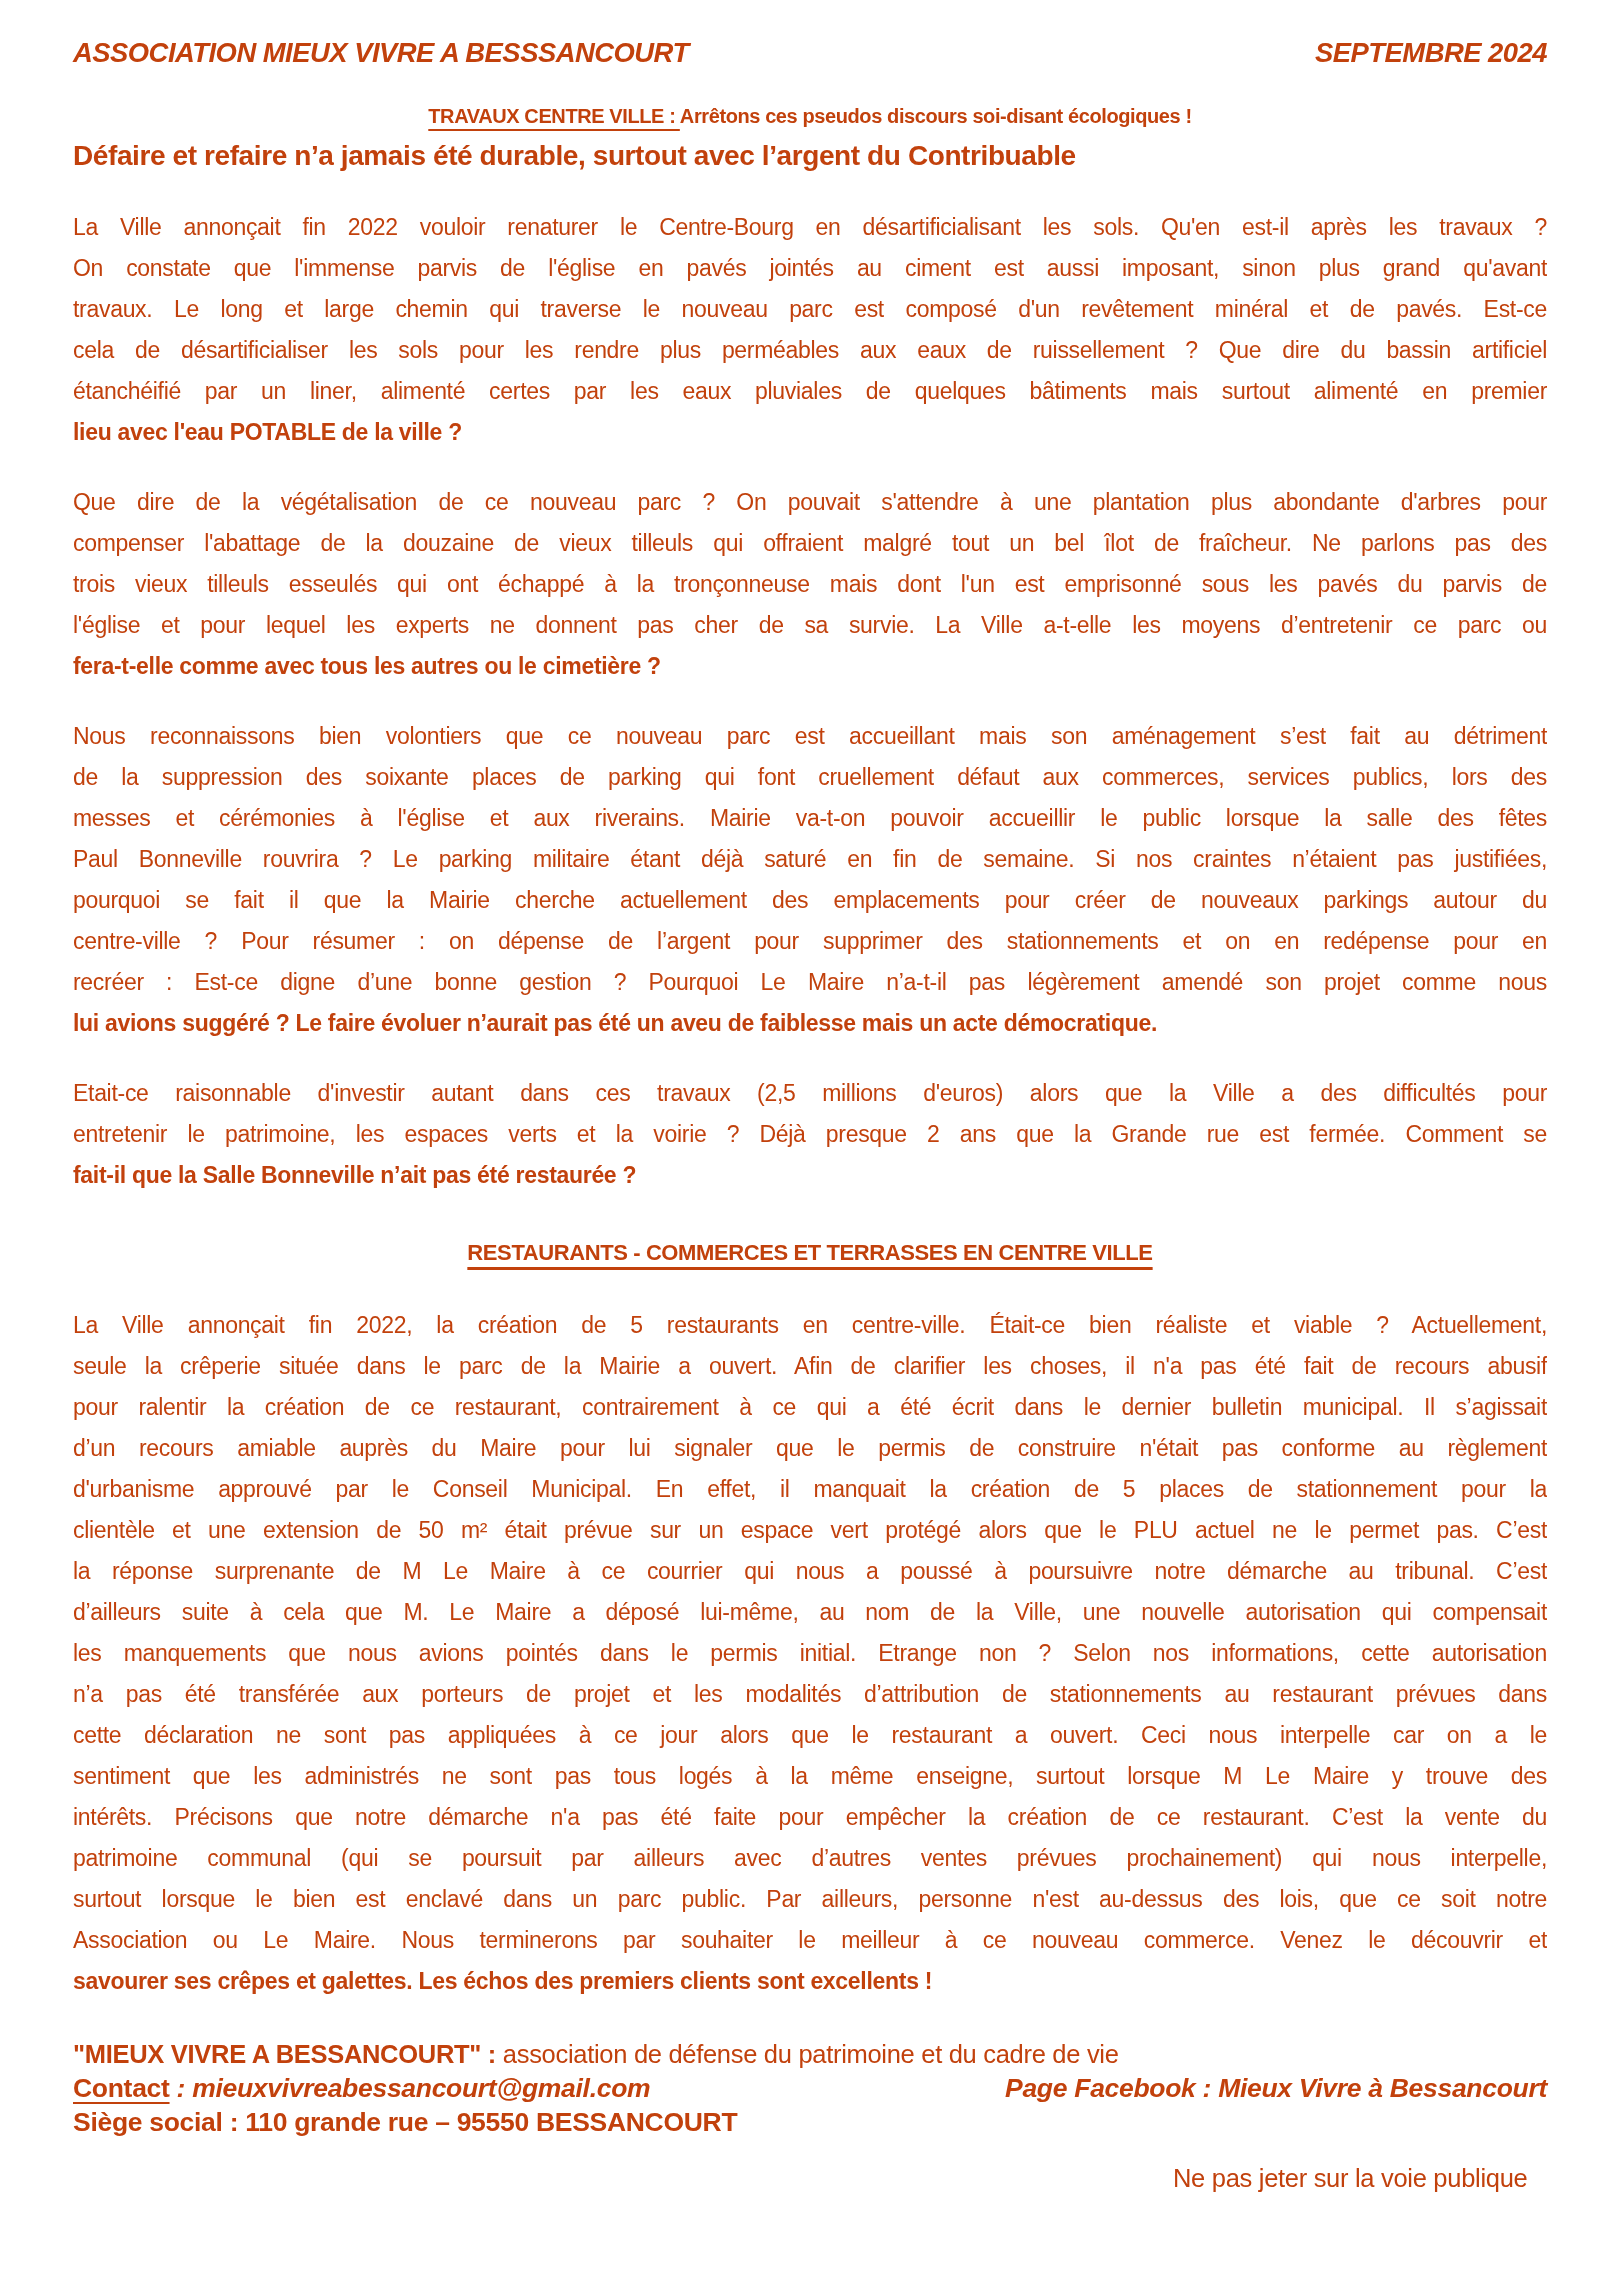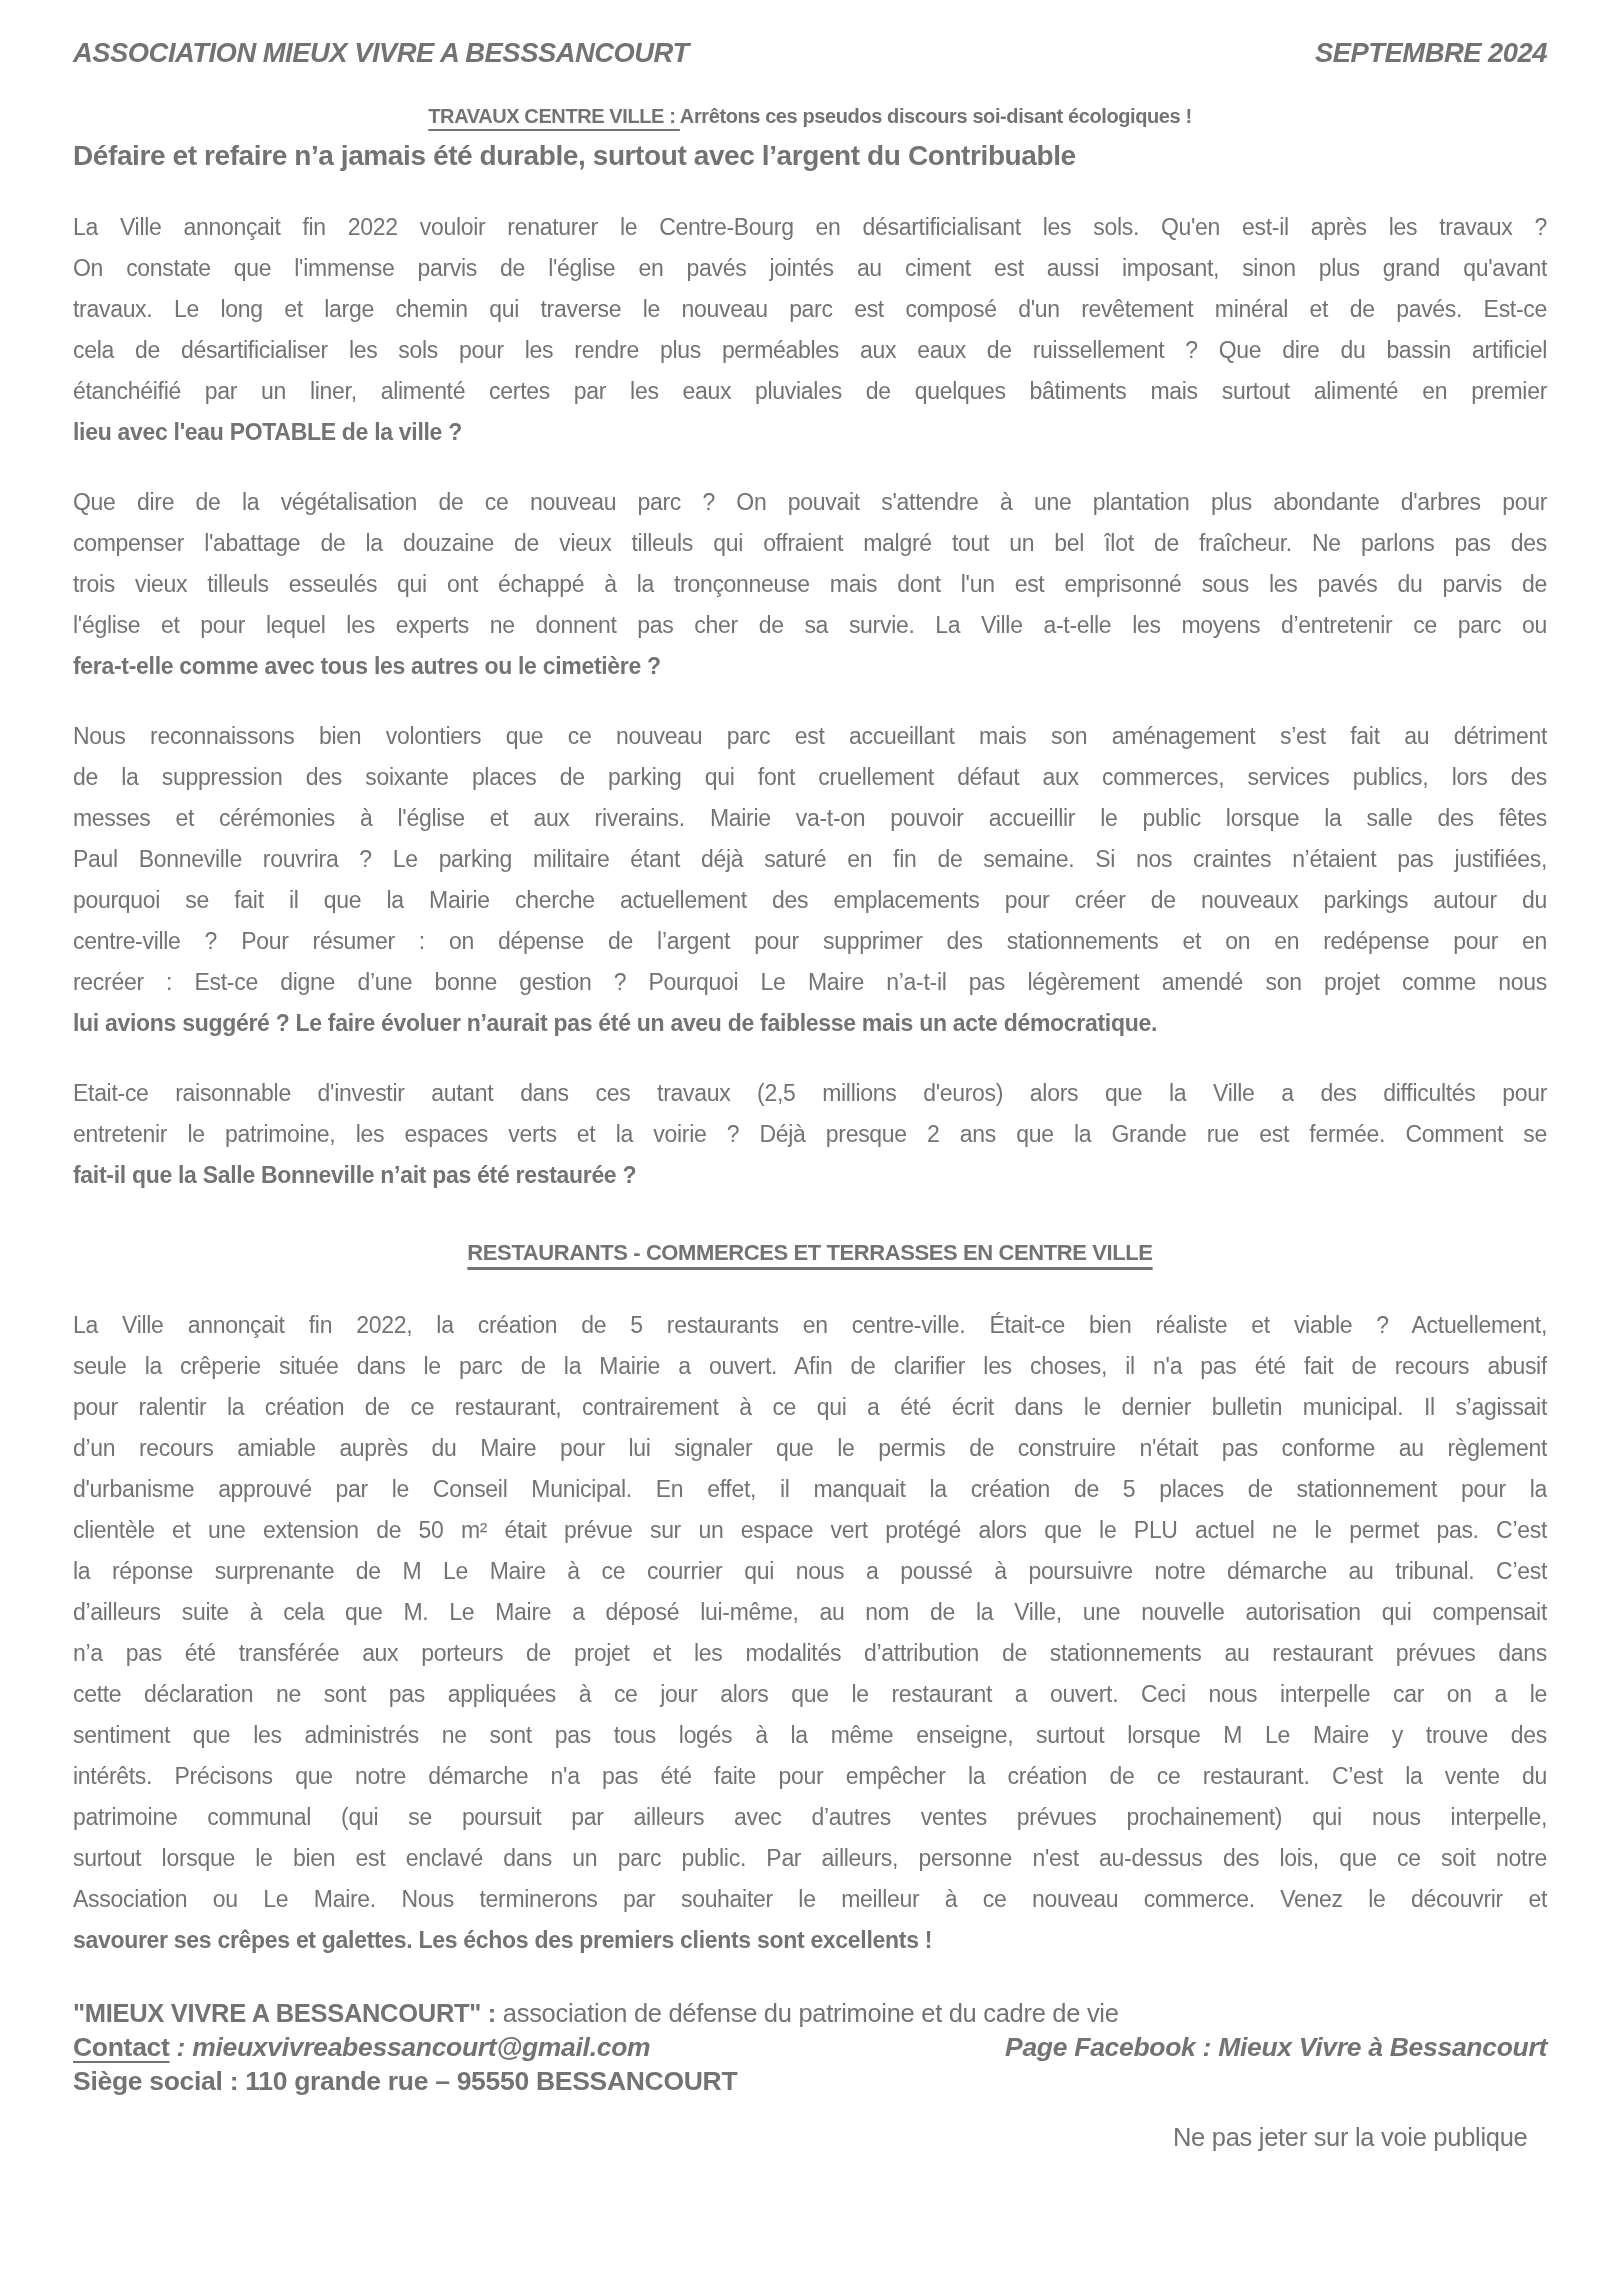--- a/index.html
+++ b/index.html
@@ -2,21 +2,21 @@
 <html><head>
 <meta charset="utf-8">
 <style>
   html, body { margin: 0; padding: 0; background: #e8e8e8; }
   .page {
     position: relative;
     width: 1620px;
     height: 2293px;
     margin: 0 auto;
     background: #ffffff;
-    color: #737373;
+    color: #c2410c;
     font-family: "Liberation Sans", sans-serif;
     box-sizing: border-box;
     padding: 0 73px;
     overflow: hidden;
   }
   
   .header {
     display: flex;
     justify-content: space-between;
     align-items: baseline;
@@ -160,20 +160,21 @@
 
   <div class="para first">
       <div class="line">La Ville annonçait fin 2022, la création de 5 restaurants en centre-ville. Était-ce bien réaliste et viable ? Actuellement,</div>
       <div class="line">seule la crêperie située dans le parc de la Mairie a ouvert. Afin de clarifier les choses, il n'a pas été fait de recours abusif</div>
       <div class="line">pour ralentir la création de ce restaurant, contrairement à ce qui a été écrit dans le dernier bulletin municipal. Il s’agissait</div>
       <div class="line">d’un recours amiable auprès du Maire pour lui signaler que le permis de construire n'était pas conforme au règlement</div>
       <div class="line">d'urbanisme approuvé par le Conseil Municipal. En effet, il manquait la création de 5 places de stationnement pour la</div>
       <div class="line">clientèle et une extension de 50 m² était prévue sur un espace vert protégé alors que le PLU actuel ne le permet pas. C’est</div>
       <div class="line">la réponse surprenante de M Le Maire à ce courrier qui nous a poussé à poursuivre notre démarche au tribunal. C’est</div>
       <div class="line">d’ailleurs suite à cela que M. Le Maire a déposé lui-même, au nom de la Ville, une nouvelle autorisation qui compensait</div>
+      <div class="line">les manquements que nous avions pointés dans le permis initial. Etrange non ? Selon nos informations, cette autorisation</div>
       <div class="line">n’a pas été transférée aux porteurs de projet et les modalités d’attribution de stationnements au restaurant prévues dans</div>
       <div class="line">cette déclaration ne sont pas appliquées à ce jour alors que le restaurant a ouvert. Ceci nous interpelle car on a le</div>
       <div class="line">sentiment que les administrés ne sont pas tous logés à la même enseigne, surtout lorsque M Le Maire y trouve des</div>
       <div class="line">intérêts. Précisons que notre démarche n'a pas été faite pour empêcher la création de ce restaurant. C’est la vente du</div>
       <div class="line">patrimoine communal (qui se poursuit par ailleurs avec d’autres ventes prévues prochainement) qui nous interpelle,</div>
       <div class="line">surtout lorsque le bien est enclavé dans un parc public. Par ailleurs, personne n'est au-dessus des lois, que ce soit notre</div>
       <div class="line">Association ou Le Maire. Nous terminerons par souhaiter le meilleur à ce nouveau commerce. Venez le découvrir et</div>
       <div class="line last">savourer ses crêpes et galettes. Les échos des premiers clients sont excellents !</div>
     </div>
 

